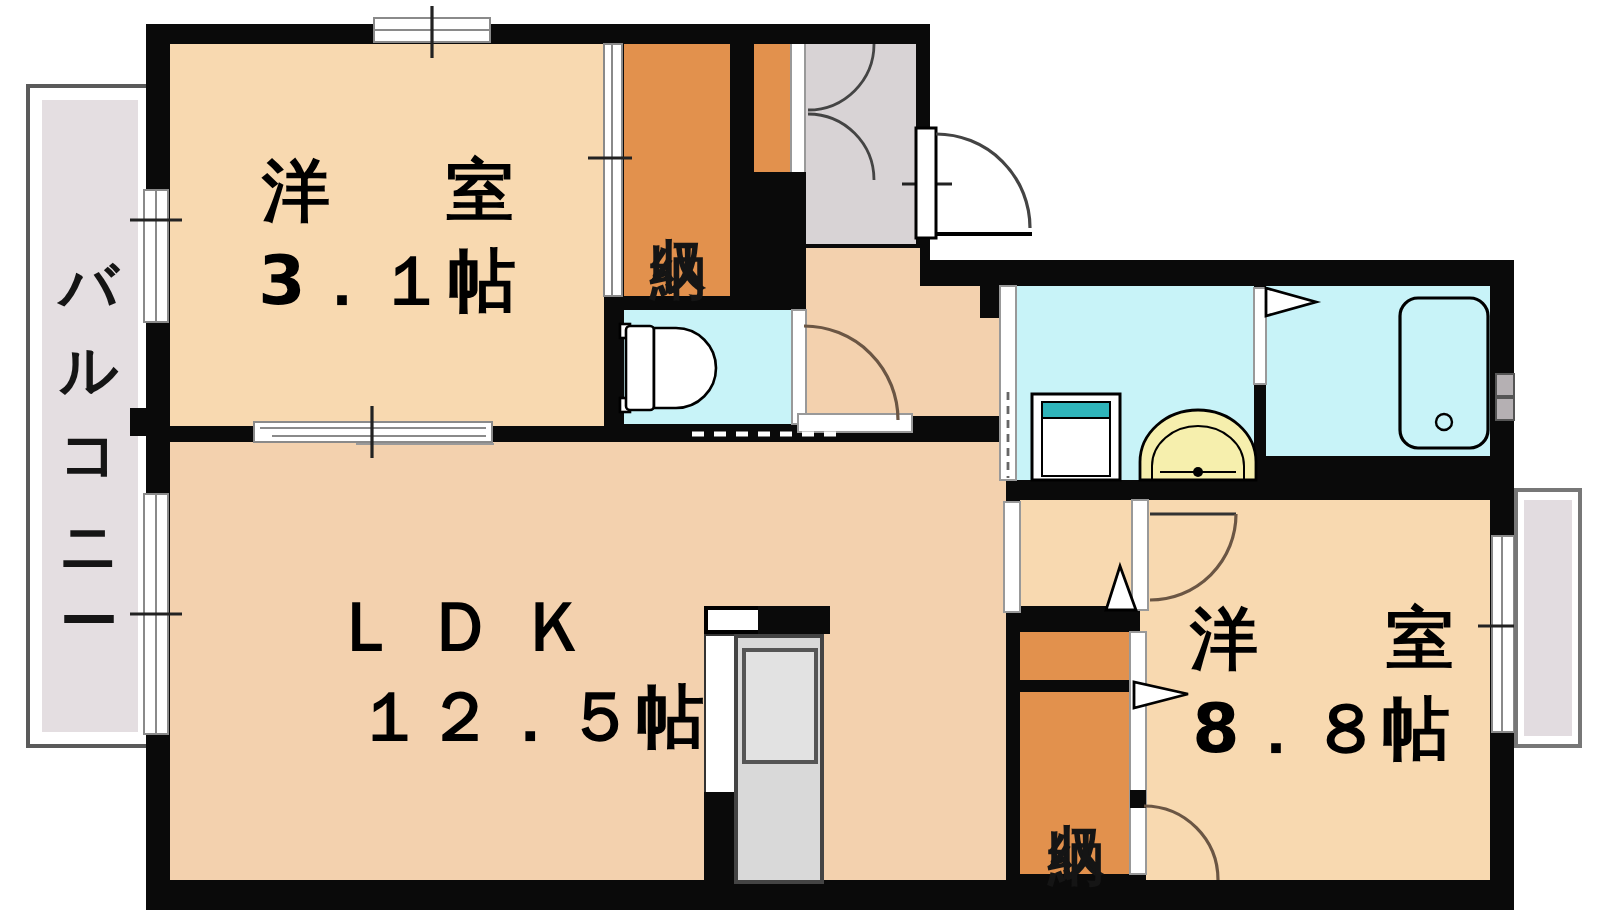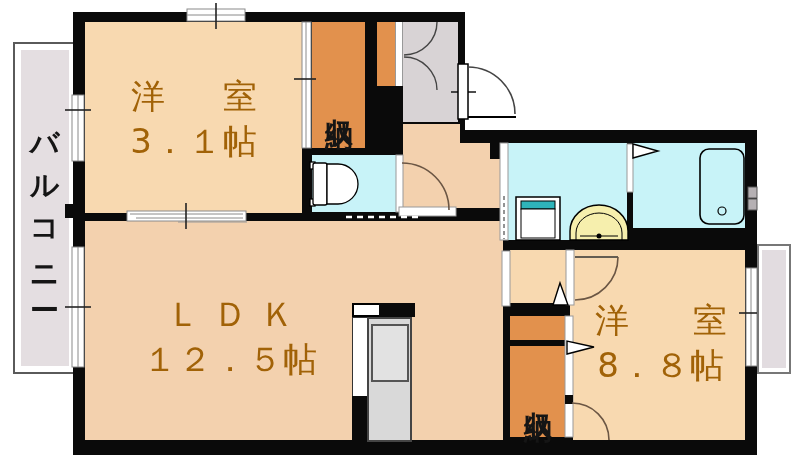--- a/index.html
+++ b/index.html
@@ -1,20 +1,20 @@
 <!DOCTYPE html>
 <html><head>
 <meta charset="utf-8">
 <style>
   html,body{margin:0;padding:0;background:#fff;}
   #plan{position:relative;width:800px;height:462px;background:#ffffff;overflow:hidden;
         font-family:"DejaVu Sans","Liberation Sans",sans-serif;}
   .abs{position:absolute;box-sizing:border-box;}
   .black{background:#0a0a0a;}
-  .room-label{color:#a16207;font-weight:400;text-align:center;line-height:1.32;z-index:30;}
+  .room-label{color:#000000;font-weight:700;text-align:center;line-height:1.32;z-index:30;}
   .vtext{writing-mode:vertical-rl;text-orientation:mixed;color:#151515;font-weight:600;z-index:30;
          display:flex;align-items:center;justify-content:center;}
   svg.overlay{position:absolute;left:0;top:0;z-index:20;pointer-events:none;}
 </style>
 </head>
 <body>
 
 <div id="plan">
 
   <div class="abs" style="left:13px;top:42px;width:64px;height:332px;border:2px solid #5a5a5a;background:#fff;"></div>
@@ -152,21 +152,21 @@
   <div class="abs" style="left:757px;top:244px;width:34px;height:130px;border:2px solid #777;background:#fff;z-index:25;"></div>
   <div class="abs" style="left:762px;top:250px;width:24px;height:118px;background:#e2dce0;z-index:26;"></div>
 
   <div class="abs room-label" style="left:88px;top:74px;width:212px;font-size:34px;">
     <div style="letter-spacing:12px;text-indent:12px;">洋　室</div>
     <div style="letter-spacing:1px;">3．１帖</div>
   </div>
 
   <div class="abs room-label" style="left:108px;top:292px;width:245px;font-size:34px;">
     <div style="letter-spacing:13px;text-indent:13px;">ＬＤＫ</div>
-    <div style="letter-spacing:1px;">１２．５帖</div>
+    <div style="letter-spacing:1px;text-align:right;">１２．５帖</div>
   </div>
 
   <div class="abs room-label" style="left:572px;top:298px;width:178px;font-size:34px;">
     <div style="letter-spacing:15px;text-indent:15px;">洋　室</div>
     <div style="letter-spacing:1px;">8．８帖</div>
   </div>
 
   <div class="abs vtext" style="left:312px;top:44px;width:53px;height:112px;font-size:28px;letter-spacing:4px;">収納</div>
 
   <div class="abs vtext" style="left:510px;top:350px;width:55px;height:86px;font-size:28px;letter-spacing:4px;">収納</div>

